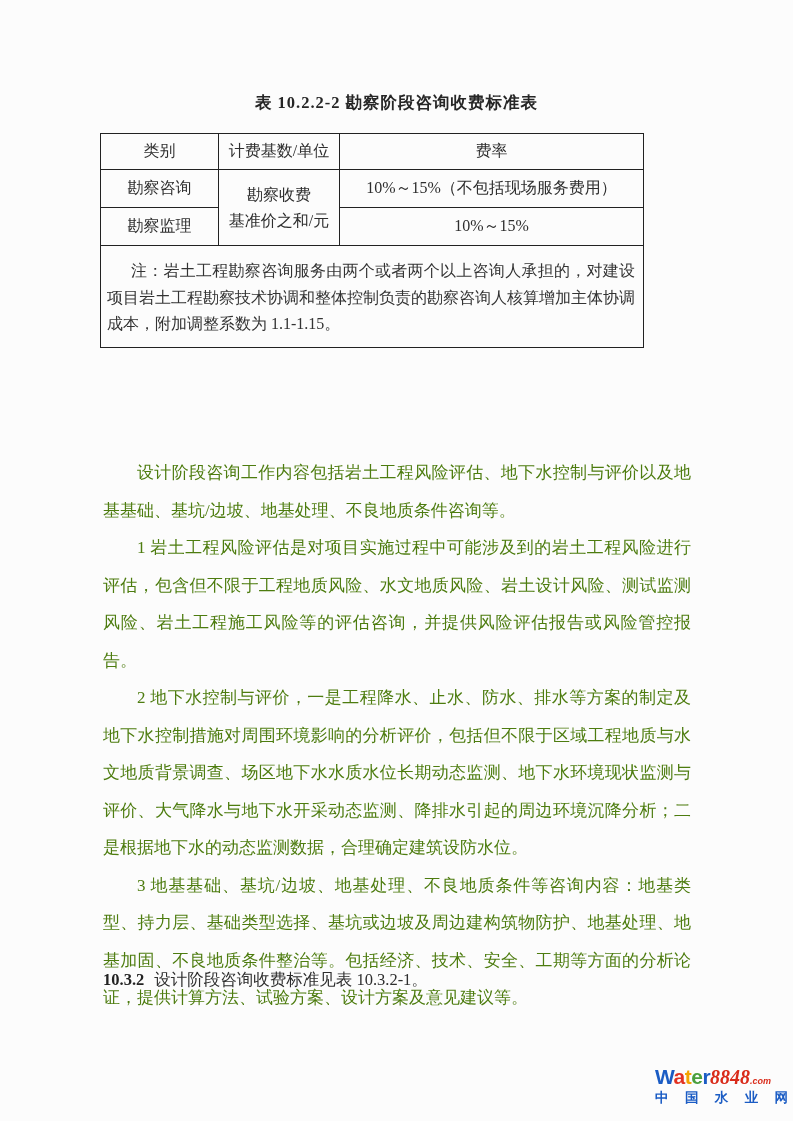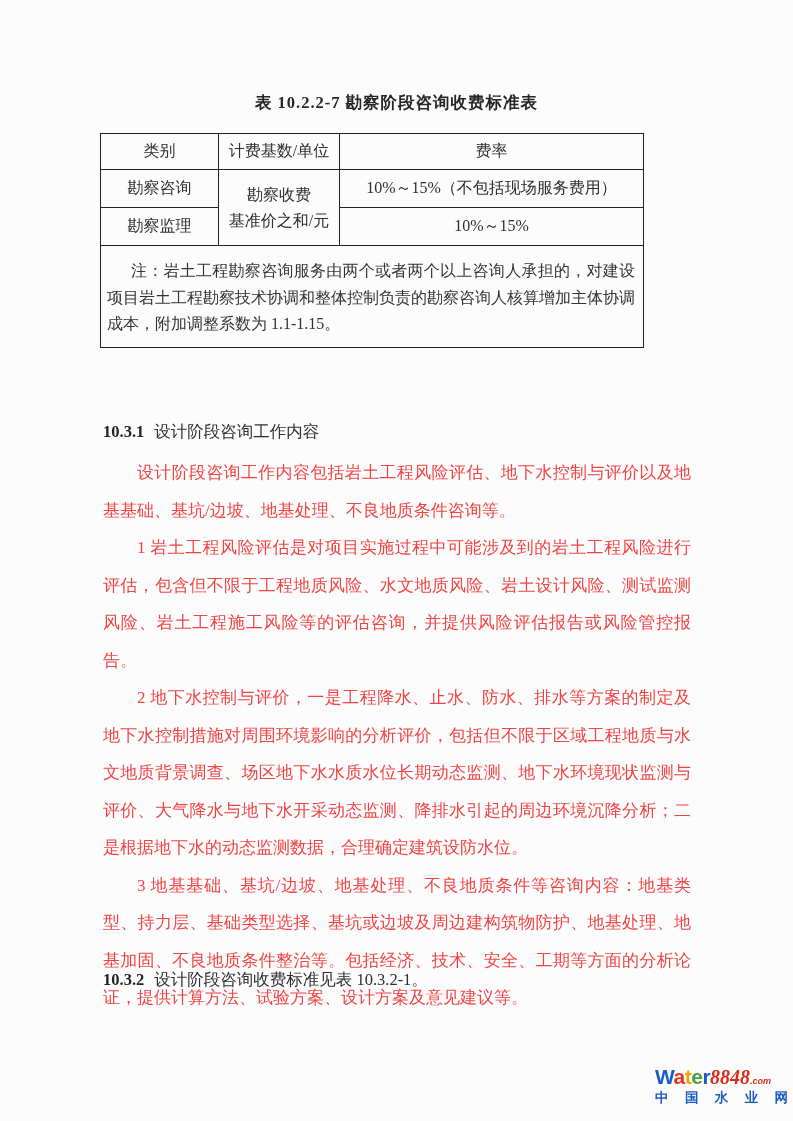--- a/index.html
+++ b/index.html
@@ -53,21 +53,21 @@
   }
   .section-heading .sp { display:inline-block; width:14px; }
   .sub-heading {
     position:absolute; top:421px; left:103px;
     font-size:16.5px; color:#2e2e2e;
   }
   .sub-heading b, .closing-line b { font-weight:bold; color:#222; margin-right:10px; }
   .body-block {
     position:absolute; top:454px; left:103px; width:588px;
     font-size:17px; line-height:37.5px;
-    text-align:justify; color:#ef4444;
+    text-align:justify; color:#4d7c0f;
   }
   .body-block p { text-indent:2em; margin:0; }
   .closing-line {
     position:absolute; top:966px; left:103px; width:588px;
     font-size:16.5px; line-height:28px; color:#2e2e2e;
   }
   
   .page-number {
     position:absolute; top:1038px; left:0; width:100%;
     text-align:center; font-size:13.5px; color:#3a3a3a;
@@ -88,21 +88,21 @@
     margin-top:4px; width:133px;
     display:flex; justify-content:space-between;
     font-weight:bold; font-size:13.5px;
   }
 </style>
 </head>
 <body>
 
 <div class="page">
 
-  <div class="table-caption">表 10.2.2-7 勘察阶段咨询收费标准表</div>
+  <div class="table-caption">表 10.2.2-2 勘察阶段咨询收费标准表</div>
 
   <table class="fee-table">
     <colgroup>
         <col style="width:118px">
         <col style="width:121px">
         <col>
       </colgroup>
     <tbody>
       <tr class="head-row">
         <td>类别</td>
@@ -123,23 +123,20 @@
       </tr>
       <tr class="note-row">
         <td colspan="3">
           <p class="table-note">注：岩土工程勘察咨询服务由两个或者两个以上咨询人承担的，对建设项目岩土工程勘察技术协调和整体控制负责的勘察咨询人核算增加主体协调成本，附加调整系数为 1.1-1.15。</p>
         </td>
       </tr>
     </tbody>
   </table>
 
 
-  <div class="sub-heading">
-    <b>10.3.1</b><span>设计阶段咨询工作内容</span>
-  </div>
 
   <div class="body-block">
     <p>设计阶段咨询工作内容包括岩土工程风险评估、地下水控制与评价以及地基基础、基坑/边坡、地基处理、不良地质条件咨询等。</p>
     <p>1 岩土工程风险评估是对项目实施过程中可能涉及到的岩土工程风险进行评估，包含但不限于工程地质风险、水文地质风险、岩土设计风险、测试监测风险、岩土工程施工风险等的评估咨询，并提供风险评估报告或风险管控报告。</p>
     <p>2 地下水控制与评价，一是工程降水、止水、防水、排水等方案的制定及地下水控制措施对周围环境影响的分析评价，包括但不限于区域工程地质与水文地质背景调查、场区地下水水质水位长期动态监测、地下水环境现状监测与评价、大气降水与地下水开采动态监测、降排水引起的周边环境沉降分析；二是根据地下水的动态监测数据，合理确定建筑设防水位。</p>
     <p>3 地基基础、基坑/边坡、地基处理、不良地质条件等咨询内容：地基类型、持力层、基础类型选择、基坑或边坡及周边建构筑物防护、地基处理、地基加固、不良地质条件整治等。包括经济、技术、安全、工期等方面的分析论证，提供计算方法、试验方案、设计方案及意见建议等。</p>
   </div>
 
   <div class="closing-line">
     <b>10.3.2</b><span>设计阶段咨询收费标准见表 10.3.2-1。</span>

